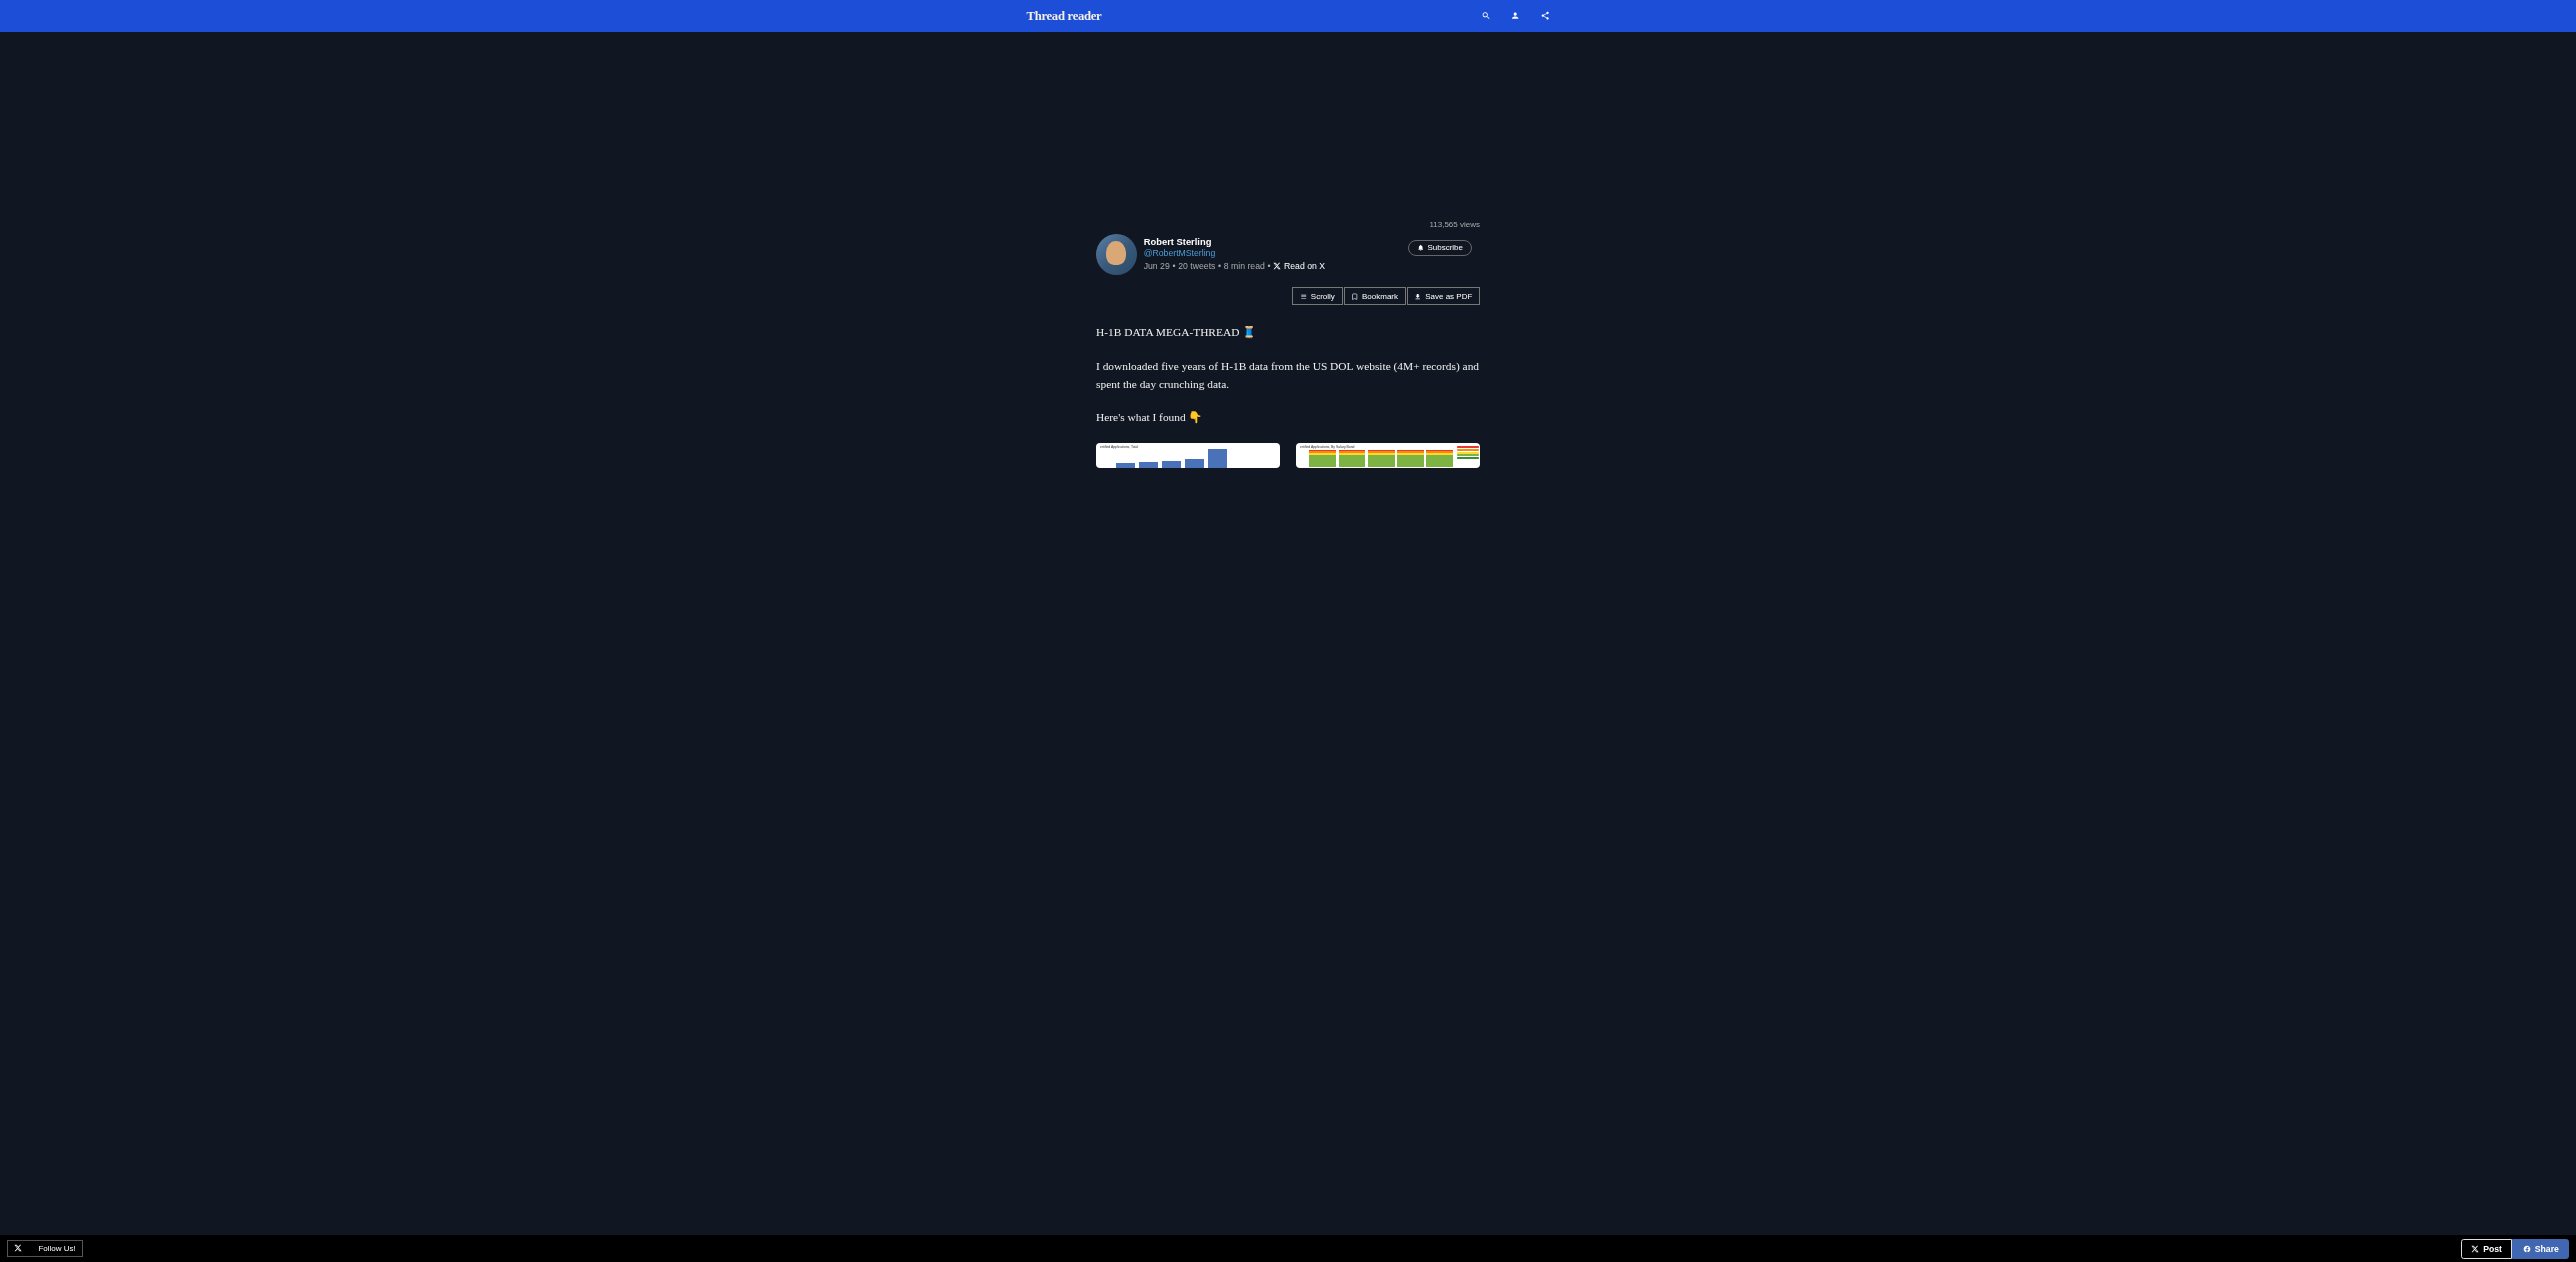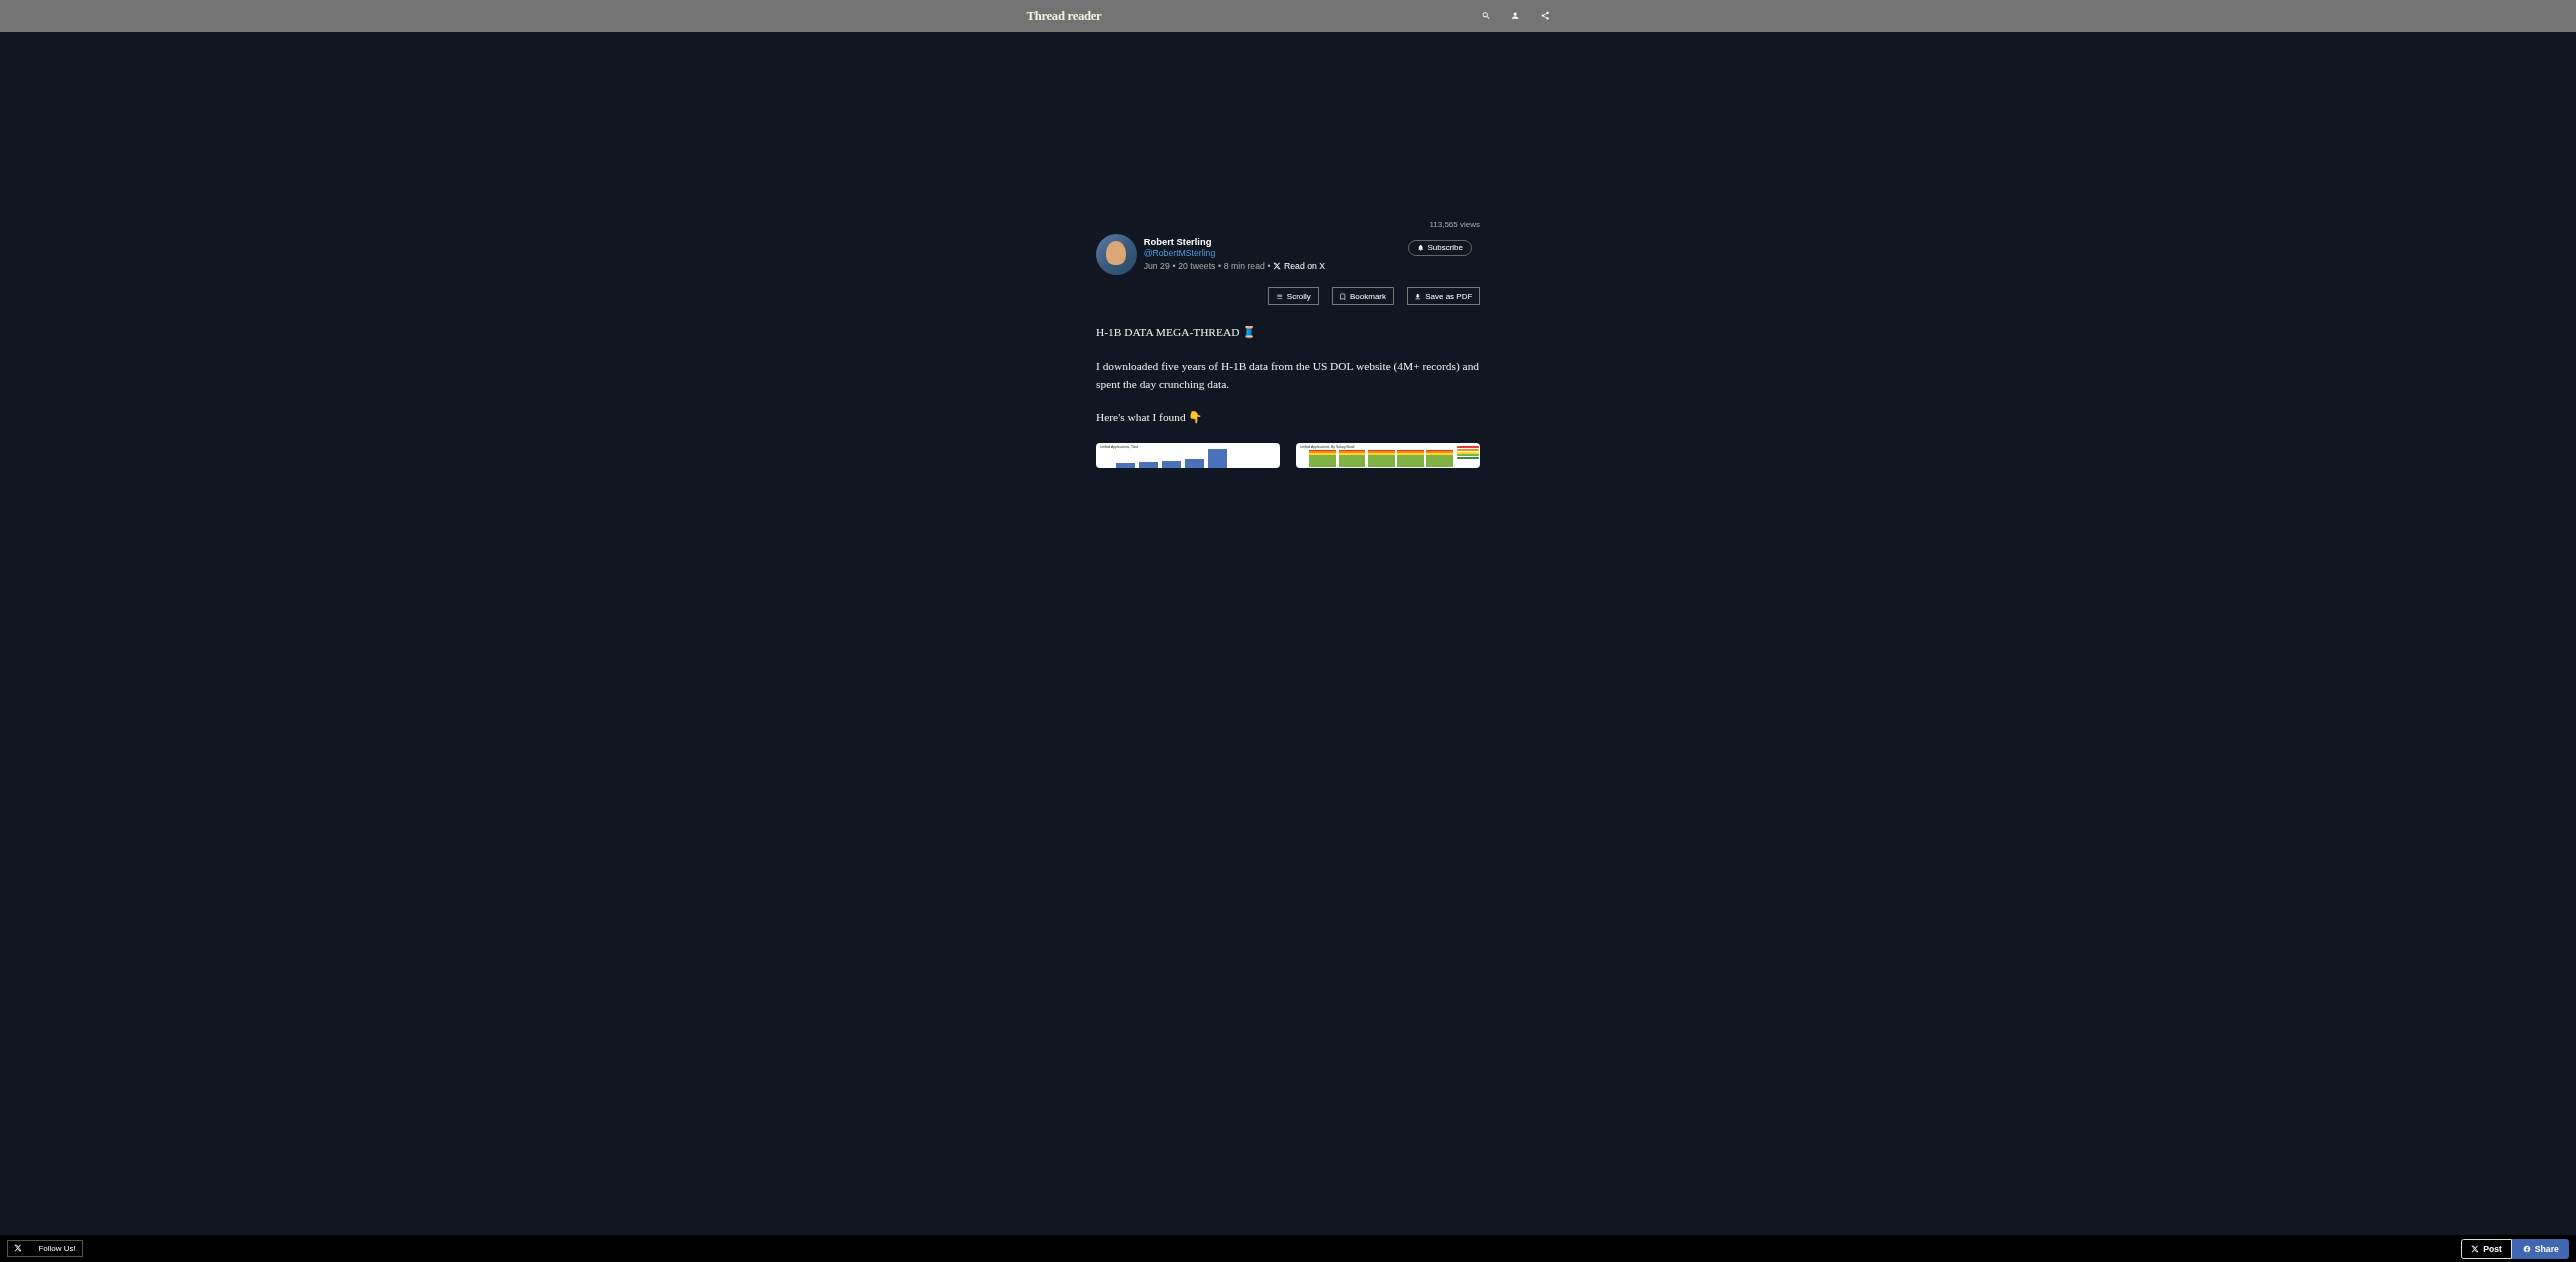--- a/index.html
+++ b/index.html
@@ -5,21 +5,21 @@
 * { margin: 0; padding: 0; box-sizing: border-box; }
 body {
   background: #111722;
   color: #fff;
   font-family: Georgia, 'Times New Roman', serif;
   min-height: 100vh;
   display: flex;
   flex-direction: column;
 }
 .topbar {
-  background: #737373;
+  background: #1d4ed8;
   height: 32px;
   display: flex;
   align-items: center;
   justify-content: space-between;
   padding: 0 5px;
   position: relative;
 }
 .topbar-center {
   position: absolute;
   left: 50%;
@@ -98,21 +98,21 @@
   border-radius: 9.4px;
   padding: 2.7px 8px;
   cursor: pointer;
   display: flex;
   align-items: center;
   gap: 2.7px;
 }
 .action-row {
   display: flex;
   justify-content: flex-end;
-  gap: 13px;
+  gap: 1px;
   margin-top: 12px;
   font-family: -apple-system, Helvetica, Arial, sans-serif;
 }
 .action-btn {
   border: 0.7px solid #777;
   background: transparent;
   color: #fff;
   font-size: 8px;
   padding: 3.4px 6.7px;
   cursor: pointer;

